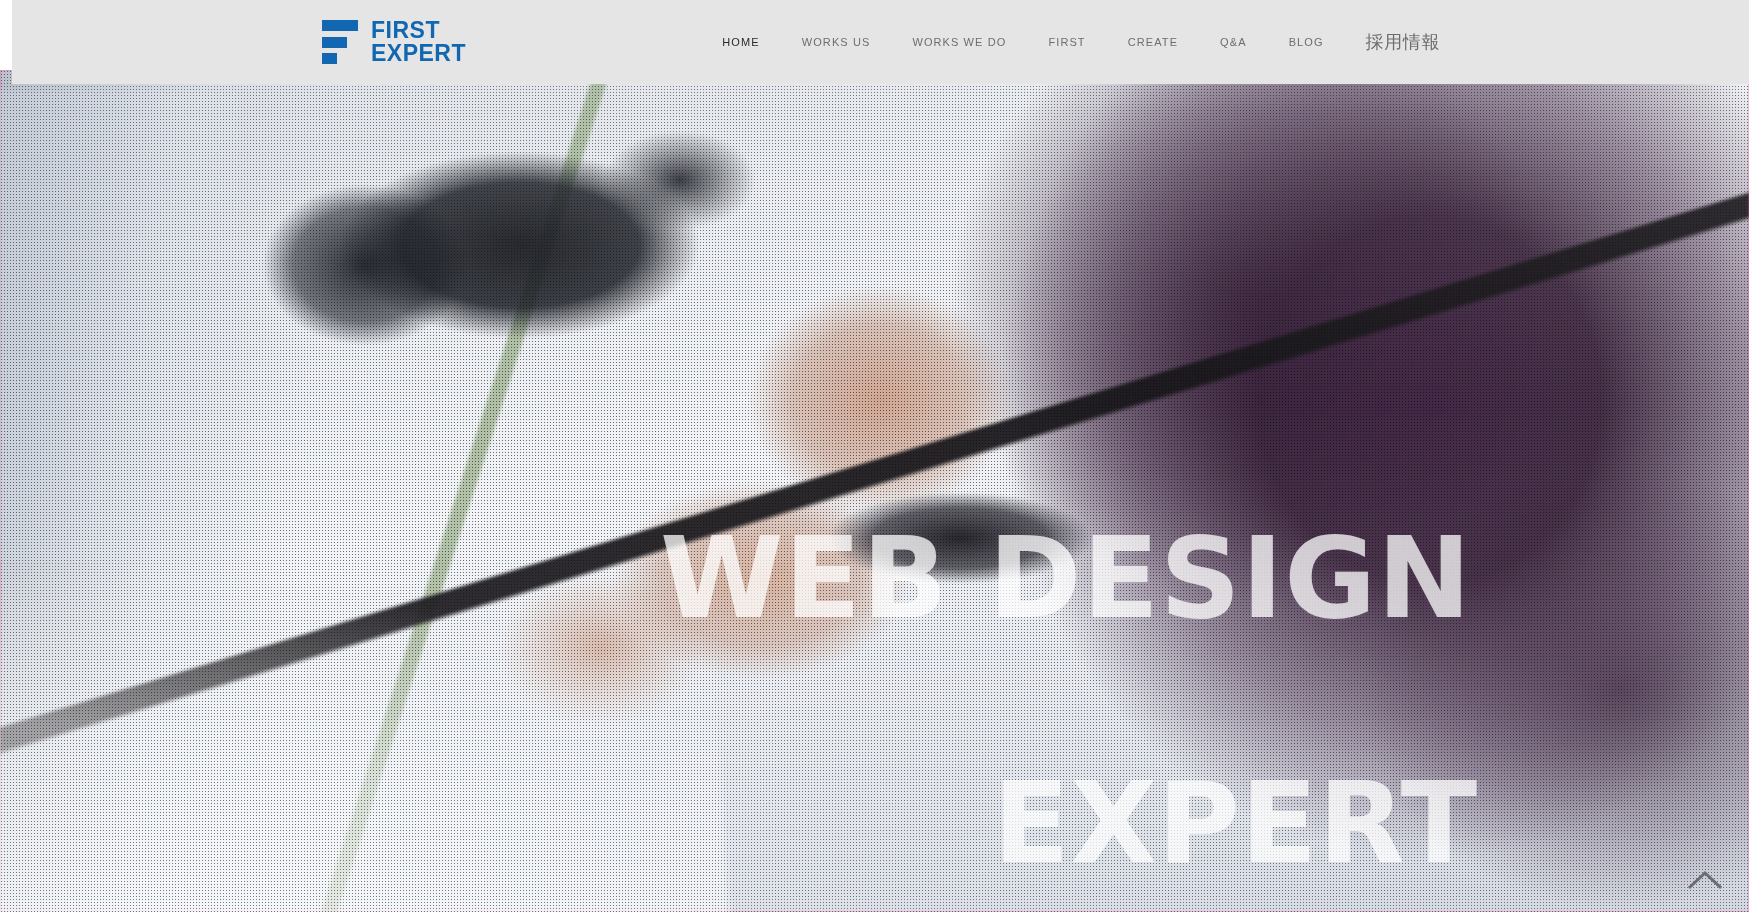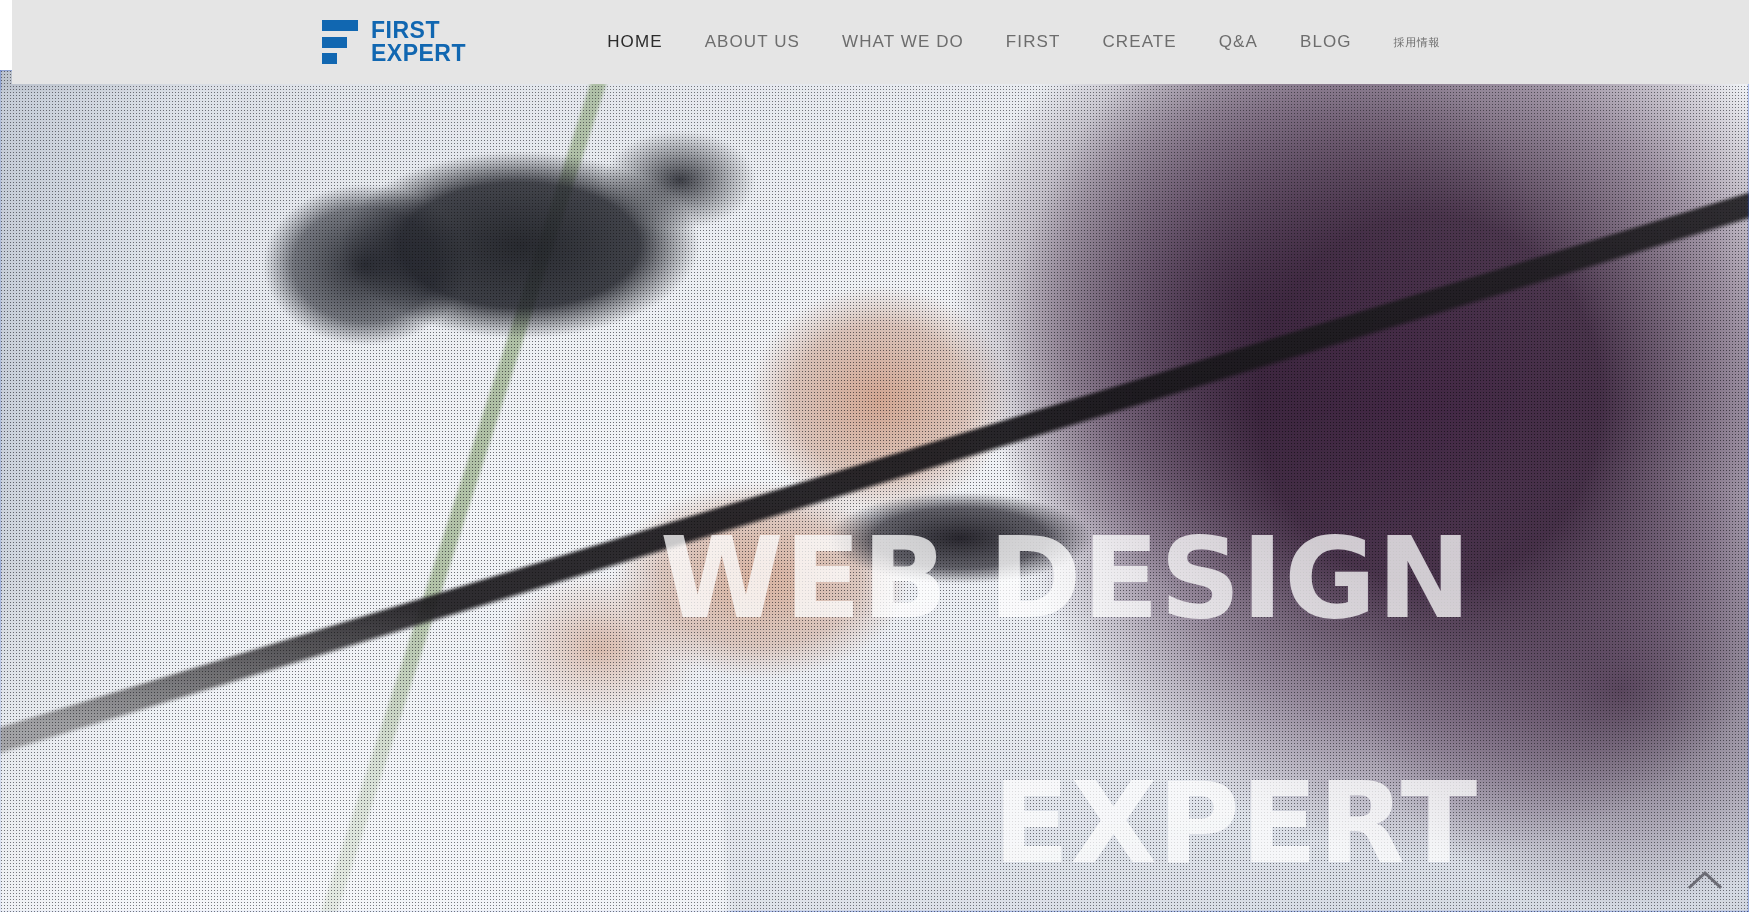--- a/index.html
+++ b/index.html
@@ -46,34 +46,34 @@
 
   .main-nav{
     position:absolute; right:300px; top:50%;
     transform:translateY(-50%);
     display:flex; align-items:center;
   }
   .main-nav a{
     display:block;
     color:#6d6d6d;
     text-decoration:none;
-    font-size:17px;
+    font-size:11px;
     letter-spacing:1.1px;
     padding:0 21px;
     white-space:nowrap;
   }
   .main-nav a.is-active{ color:#2b2b2b; }
-  .main-nav a.jp{ letter-spacing:.6px; font-size:11px; }
+  .main-nav a.jp{ letter-spacing:.6px; font-size:18px; }
 
   
   .hero{
     position:absolute; top:70px; left:0;
     width:1749px; height:842px;
     overflow:hidden;
-    background:#1d4ed8;
+    background:#ec4899;
   }
   
   .hero-photo{
     position:absolute; inset:0;
     background:
       
       radial-gradient(ellipse 230px 120px at 520px 175px, rgba(18,20,26,.96) 0%, rgba(20,22,30,.85) 52%, rgba(40,44,55,0) 78%),
       radial-gradient(ellipse 120px 95px at 365px 195px, rgba(22,24,32,.95) 0%, rgba(25,28,38,.6) 60%, rgba(40,44,55,0) 85%),
       radial-gradient(ellipse 95px 62px at 680px 110px, rgba(24,26,34,.9) 0%, rgba(30,34,44,0) 80%),
       
@@ -175,22 +175,22 @@
         <i class="b3"></i>
     </span>
     <span class="brand-text">
       <span>FIRST</span>
       <span>EXPERT</span>
     </span>
   </a>
 
   <nav class="main-nav">
     <a href="#" class="is-active">HOME</a>
-    <a href="#">ABOUT US</a>
-    <a href="#">WHAT WE DO</a>
+    <a href="#">WORKS US</a>
+    <a href="#">WORKS WE DO</a>
     <a href="#">FIRST</a>
     <a href="#">CREATE</a>
     <a href="#">Q&amp;A</a>
     <a href="#">BLOG</a>
     <a href="#" class="jp">採用情報</a>
   </nav>
 
 </header>
 
 <section class="hero">

